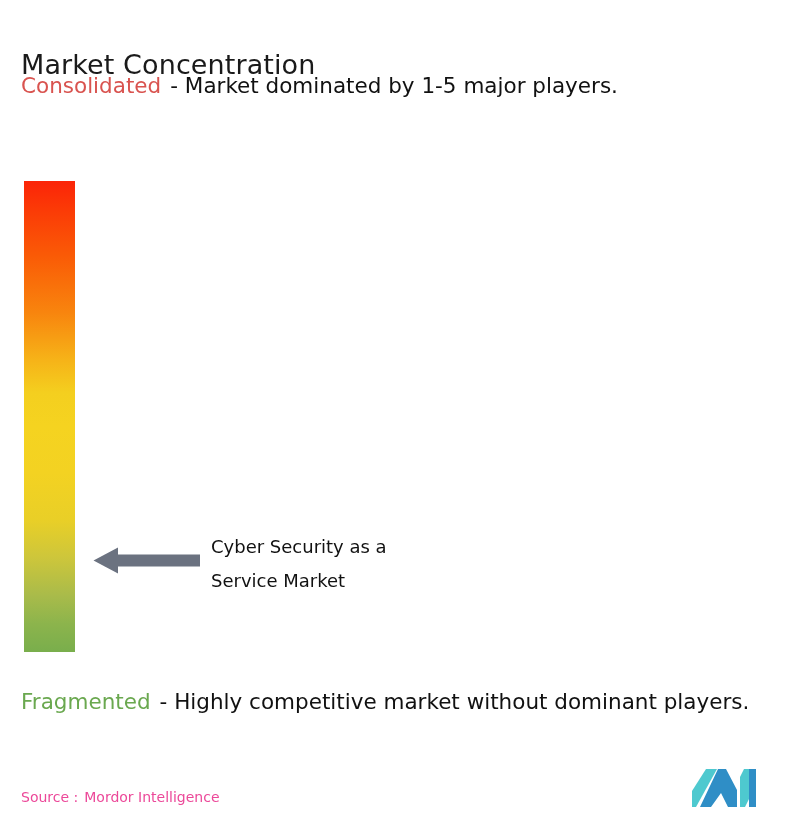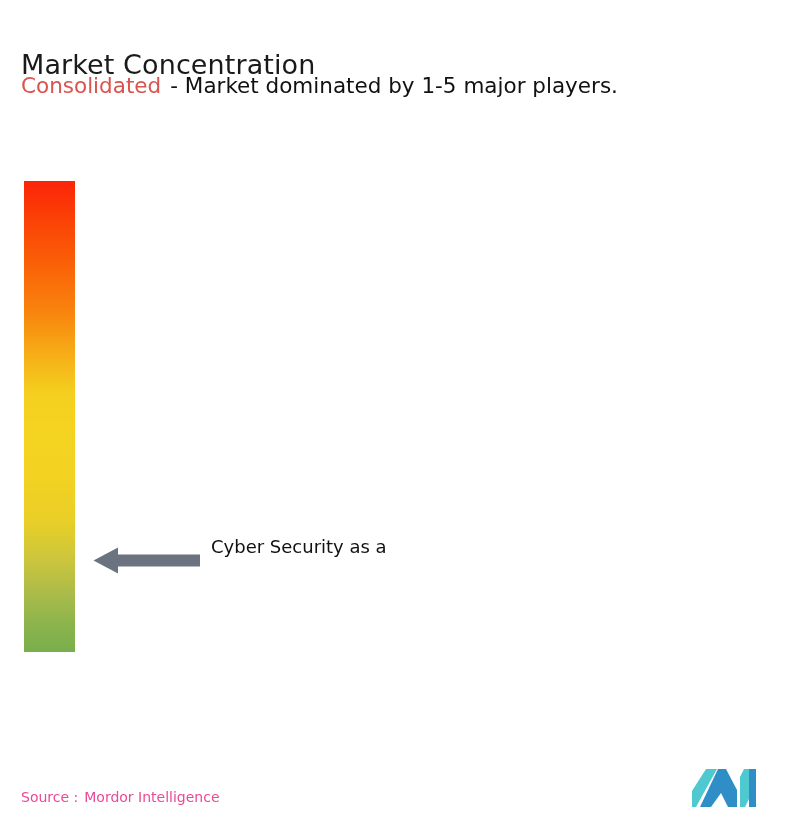--- a/index.html
+++ b/index.html
@@ -157,22 +157,26 @@
   <div class="scale-bar"></div>
 
   <div class="pointer">
     <svg width="109" height="31" viewBox="0 0 109 31">
       <path d="M1.5 15.5 L26 2.5 L26 9.5 L108 9.5 L108 21.5 L26 21.5 L26 28.5 Z" fill="#6b7280"></path>
     </svg>
   </div>
 
   <div class="pointer-label">
     <div>Cyber Security as a</div>
+    <div>Service Market</div>
   </div>
 
+  <div class="legend-bottom">
+    <span class="legend-key-fragmented">Fragmented</span><span class="legend-sep"></span><span>- Highly competitive market without dominant players.</span>
+  </div>
 
   <div class="source-line">
     <span>Source :</span><span class="source-sep"></span><span>Mordor Intelligence</span>
   </div>
 
   <div class="brand-logo">
     <svg width="64" height="38" viewBox="0 0 64 38">
 
       <polygon points="0,38 0,22 14,0 25,0 4,38" fill="#4ec9cf"></polygon>
 

